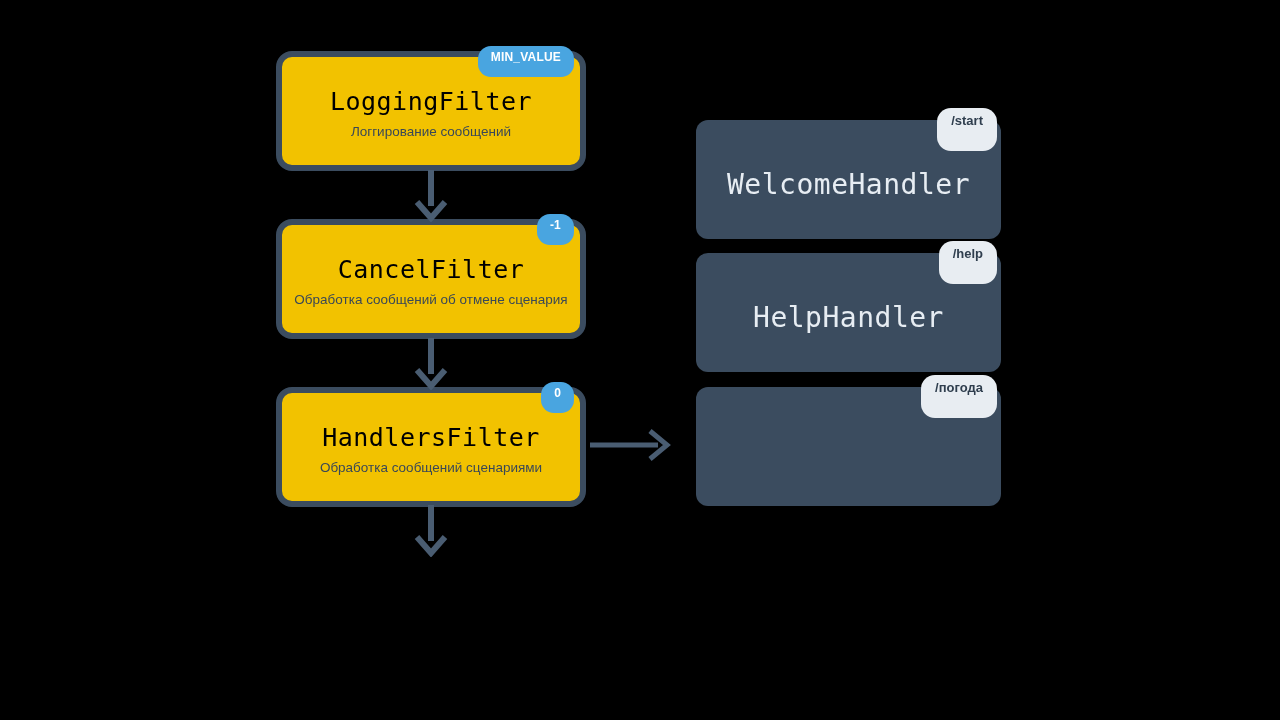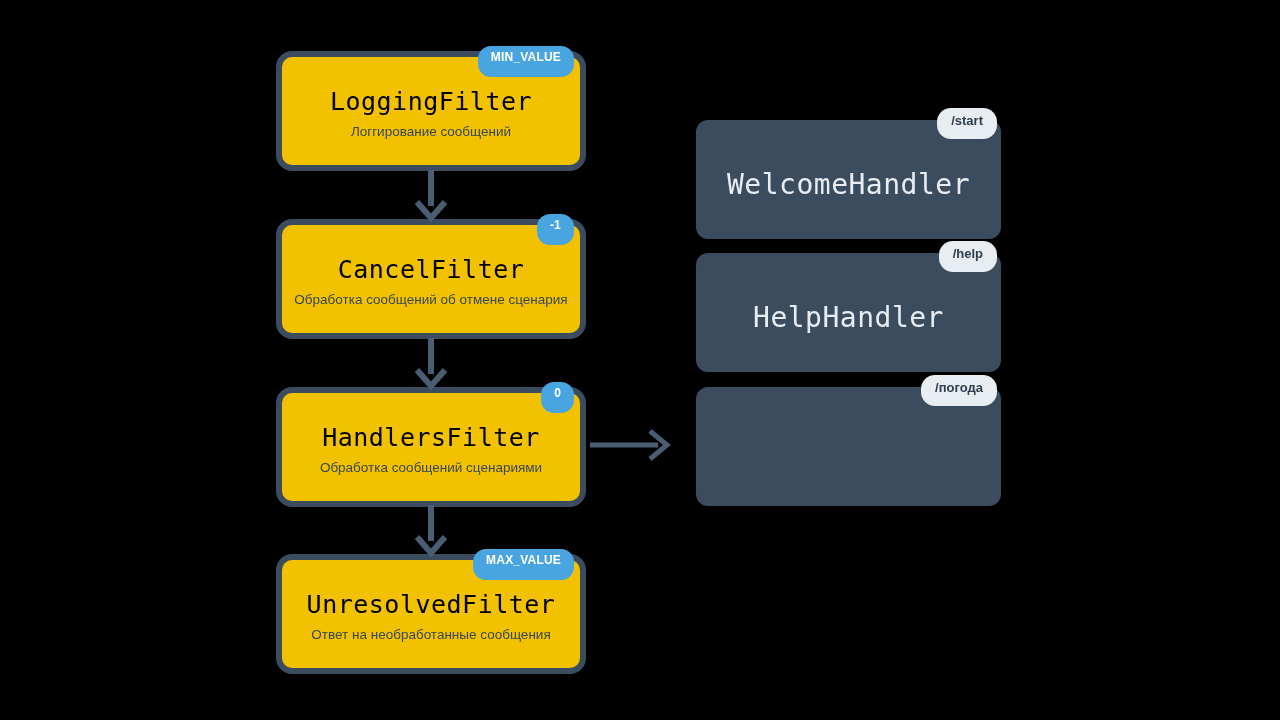--- a/index.html
+++ b/index.html
@@ -95,21 +95,21 @@
   .badge-light {
     position: absolute;
     top: -12px;
     right: 4px;
     background: #E8EDF2;
     color: #2F3E4E;
     font-family: "Liberation Sans", sans-serif;
     font-size: 13px;
     font-weight: 700;
     border-radius: 14px;
-    padding: 6px 14px 12px 14px;
+    padding: 6px 14px 24px 14px;
     line-height: 1;
     white-space: nowrap;
   }
 
   
   .arrow {
     position: absolute;
     pointer-events: none;
   }
 </style>
@@ -129,25 +129,20 @@
     <div class="card-title">CancelFilter</div>
     <div class="card-subtitle">Обработка сообщений об отмене сценария</div>
   </div>
 
   <div class="card filter-card" style="left:276px; top:387px;">
     <div class="badge-blue">0</div>
     <div class="card-title">HandlersFilter</div>
     <div class="card-subtitle">Обработка сообщений сценариями</div>
   </div>
 
-  <div class="card filter-card" style="left:276px; top:554px;">
-    <div class="badge-blue">MAX_VALUE</div>
-    <div class="card-title">UnresolvedFilter</div>
-    <div class="card-subtitle">Ответ на необработанные сообщения</div>
-  </div>
 
   <div class="card handler-card" style="left:696px; top:120px;">
     <div class="badge-light">/start</div>
     <div class="card-title">WelcomeHandler</div>
   </div>
 
   <div class="card handler-card" style="left:696px; top:253px;">
     <div class="badge-light">/help</div>
     <div class="card-title">HelpHandler</div>
   </div>

